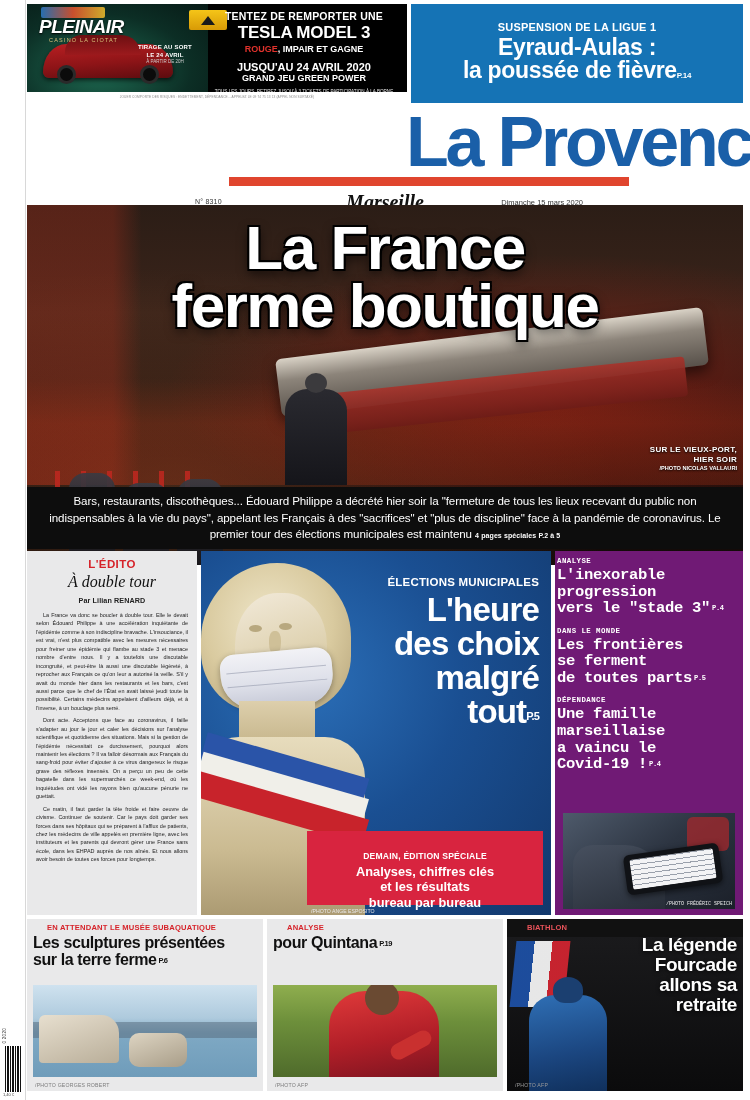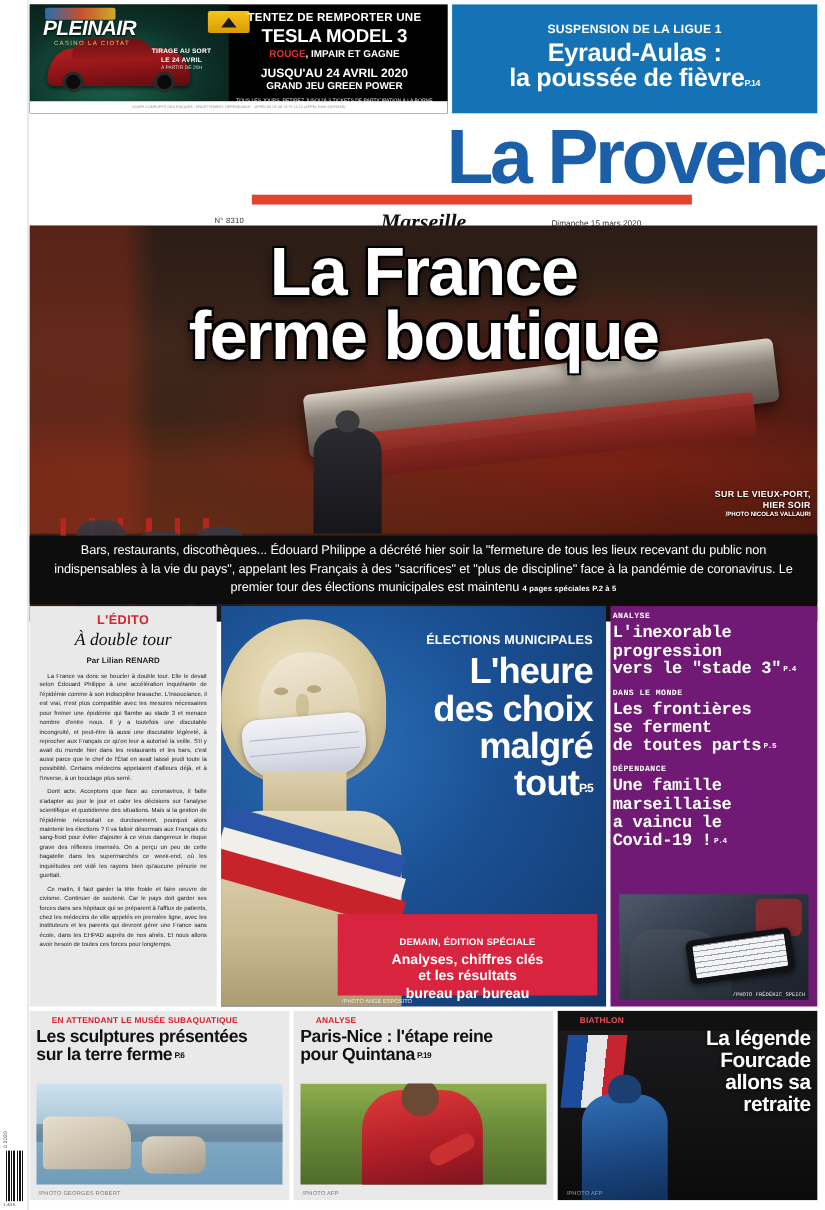--- a/index.html
+++ b/index.html
@@ -553,21 +553,20 @@
           <div class="sculpt"></div>
           <div class="sculpt2"></div>
         </div>
       </div>
       <div class="bz-credit">/PHOTO GEORGES ROBERT</div>
     </div>
 
     <div class="bz bz-b">
       <div class="bz-kicker">ANALYSE</div>
       <div class="bz-title">
-        <div>Paris-Nice : l'étape reine</div>
         <div><span>pour Quintana</span><span class="pg">P.19</span></div>
       </div>
       <div class="bz-photo">
         <div class="ph-cyc">
           <div class="rider"></div>
           <div class="head"></div>
           <div class="arm"></div>
         </div>
       </div>
       <div class="bz-credit">/PHOTO AFP</div>

